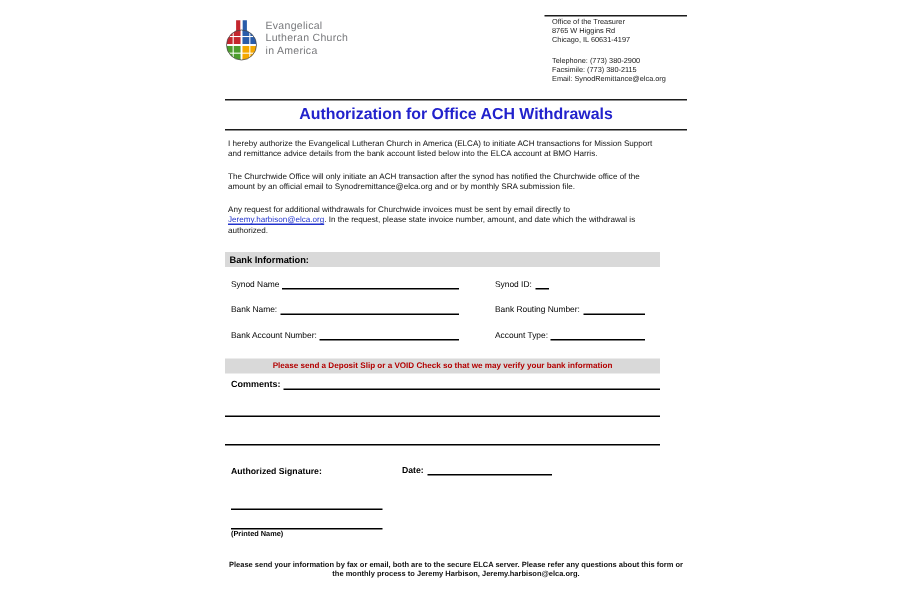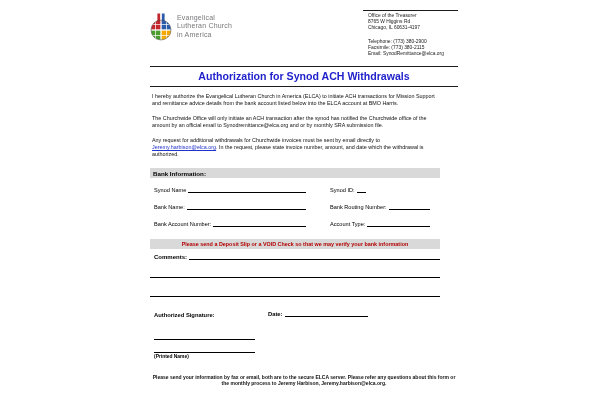--- a/index.html
+++ b/index.html
@@ -69,21 +69,21 @@
     <div>Chicago, IL 60631-4197</div>
   </div>
   <div class="abs addr" style="left:368px;top:39px;">
     <div>Telephone: (773) 380-2900</div>
     <div>Facsimile: (773) 380-2115</div>
     <div>Email: SynodRemittance@elca.org</div>
   </div>
 
   <div class="rule" style="left:150px;top:66px;width:308px;"></div>
 
-  <div class="abs title" style="left:150px;top:70px;width:308px;">Authorization for Synod ACH Withdrawals</div>
+  <div class="abs title" style="left:150px;top:70px;width:308px;">Authorization for Office ACH Withdrawals</div>
   <div class="rule" style="left:150px;top:86px;width:308px;"></div>
 
   <div class="abs para" style="left:152px;top:93px;width:290px;">I hereby authorize the Evangelical Lutheran Church in America (ELCA) to initiate ACH transactions for Mission Support and remittance advice details from the bank account listed below into the ELCA account at BMO Harris.</div>
   <div class="abs para" style="left:152px;top:115px;width:290px;">The Churchwide Office will only initiate an ACH transaction after the synod has notified the Churchwide office of the amount by an official email to Synodremittance@elca.org and or by monthly SRA submission file.</div>
   <div class="abs para" style="left:152px;top:137px;width:292px;">
     <span>Any request for additional withdrawals for Churchwide invoices must be sent by email directly to </span><span class="link">Jeremy.harbison@elca.org</span><span>. In the request, please state invoice number, amount, and date which the withdrawal is authorized.</span>
   </div>
 
   <div class="bar" style="left:150px;top:168px;width:290px;height:10px;">
     <div class="bar-label">Bank Information:</div>

